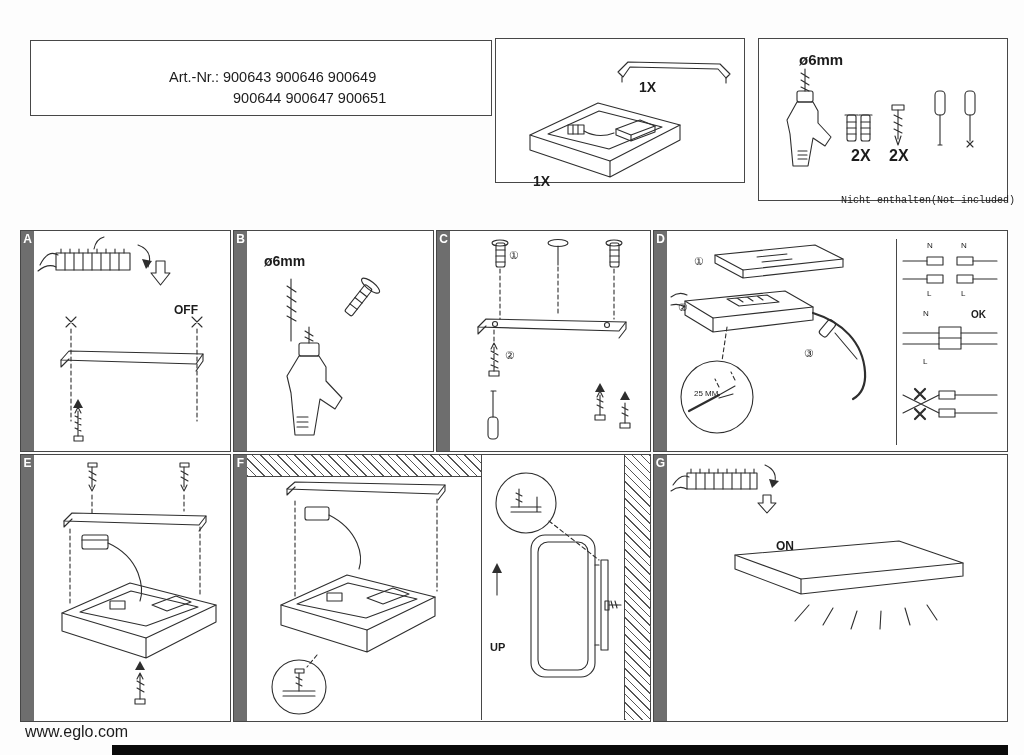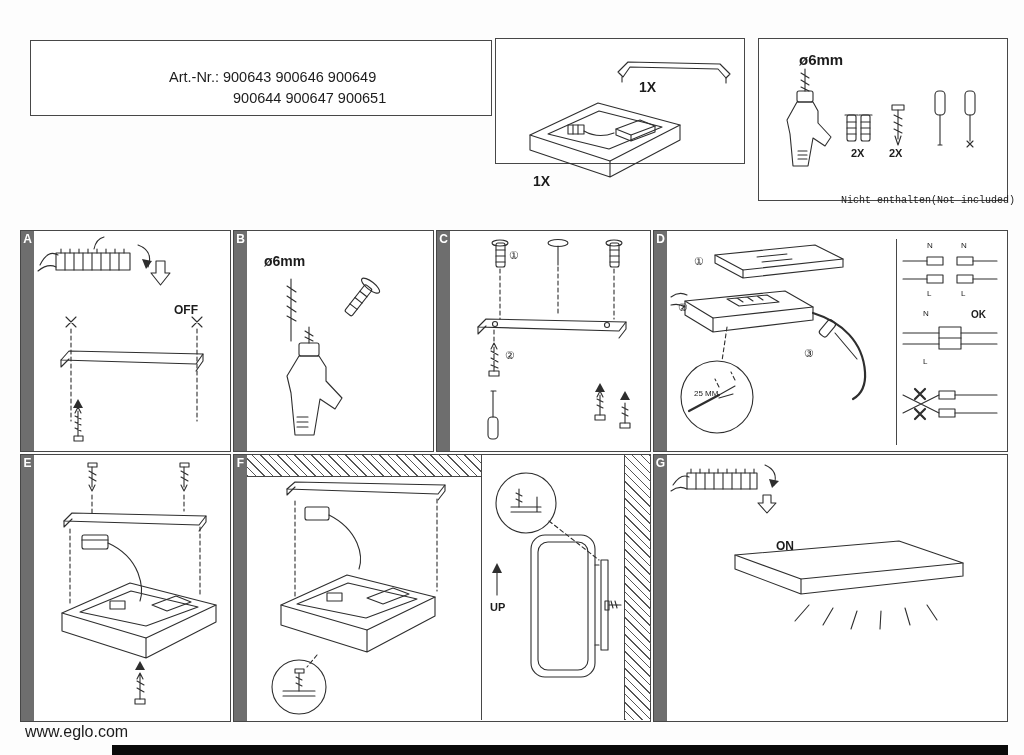--- a/index.html
+++ b/index.html
@@ -7,29 +7,29 @@
   .page { position:relative; width:1024px; height:755px; background:#fdfdfd;
           font-family:"Liberation Sans", sans-serif; color:#1c1c1c; overflow:hidden; }
   .box, .panel { position:absolute; border:1.5px solid #474747; background:#fff; }
   .tab { position:absolute; left:0; top:0; bottom:0; width:13px; background:#6e6e6e; }
   .tab span { display:block; color:#fff; font-weight:bold; font-size:12px; text-align:center; margin-top:1px; }
   .t { position:absolute; white-space:nowrap; }
   .logo { font-size:46px; font-weight:bold; letter-spacing:0px; }
   .art { font-size:14.5px; line-height:21px; }
   .art .ind { padding-left:64px; }
   .qty { font-size:14px; font-weight:bold; }
-  .qty2 { font-size:11px; font-weight:bold; }
+  .qty2 { font-size:16px; font-weight:bold; }
   .small { font-size:10px; }
   .sw { font-size:12px; font-weight:bold;margin-top:22px; }
   .drill { font-size:14px; font-weight:bold; }
   .circ { font-size:11px; }
   .dim { font-size:8px; }
   .wl { font-size:8px; }
   .okt { font-size:10px; font-weight:bold; }
-  .up { font-size:11px; font-weight:bold; }
+  .up { font-size:11px; font-weight:bold;margin-top:40px; }
   .site { font-size:16px; }
   svg.sk { position:absolute; }
   .sk * { stroke:#2e2e2e; fill:none; stroke-width:1.1; stroke-linecap:round; stroke-linejoin:round; }
   .sk .dash { stroke-dasharray:4 3; }
   .sk .thick { stroke-width:2.2; }
   .sk .fill { fill:#2e2e2e; stroke:none; }
   .hatch { position:absolute; background:repeating-linear-gradient(45deg,#555 0 1px,transparent 1px 6px); }
   .vline { position:absolute; width:0; border-left:1.5px solid #474747; }
   .bar { position:absolute; background:#0a0a0a; }
 </style>
@@ -39,21 +39,21 @@
 <div class="page">
 
   <div class="box" style="left:30px;top:40px;width:462px;height:76px;">
     <div class="t art" style="left:138px;top:26px;">
       <div><span>Art.-Nr.:</span>
            <span>900643  900646  900649</span></div>
       <div class="ind"><span>900644  900647  900651</span></div>
     </div>
   </div>
 
-  <div class="box" style="left:495px;top:38px;width:250px;height:126px;">
+  <div class="box" style="left:495px;top:38px;width:250px;height:145px;">
     <svg class="sk" style="left:0;top:0;" width="248" height="160" viewBox="0 0 248 160">
 
       <path d="M122 33 L132 23 L224 25 L234 35 L230 39 L222 30 L134 28 L127 38 Z"></path>
       <path d="M126 38 v5 M230 39 v5"></path>
 
       <path d="M34 96 L102 64 L184 86 L114 122 Z"></path>
       <path d="M52 95 L103 72 L166 88 L113 110 Z"></path>
       <path d="M34 96 v15 L114 138 V122 M184 86 v15 L114 138"></path>
       <path d="M120 90 L144 81 L159 87 L135 96 Z"></path>
       <path d="M135 96 v6 M159 87 v6 M120 90 v6 M120 96 L135 102 L159 93"></path>

